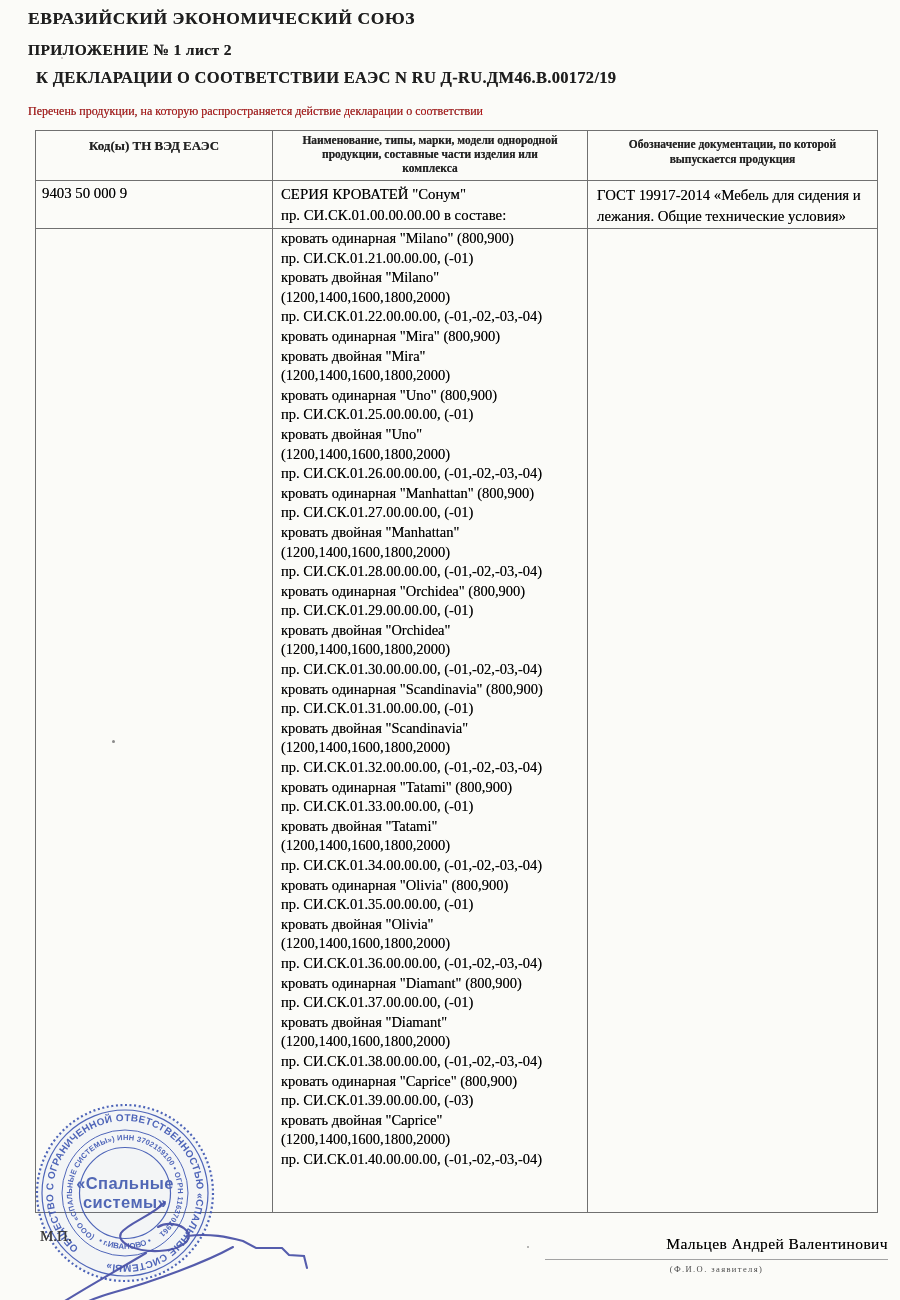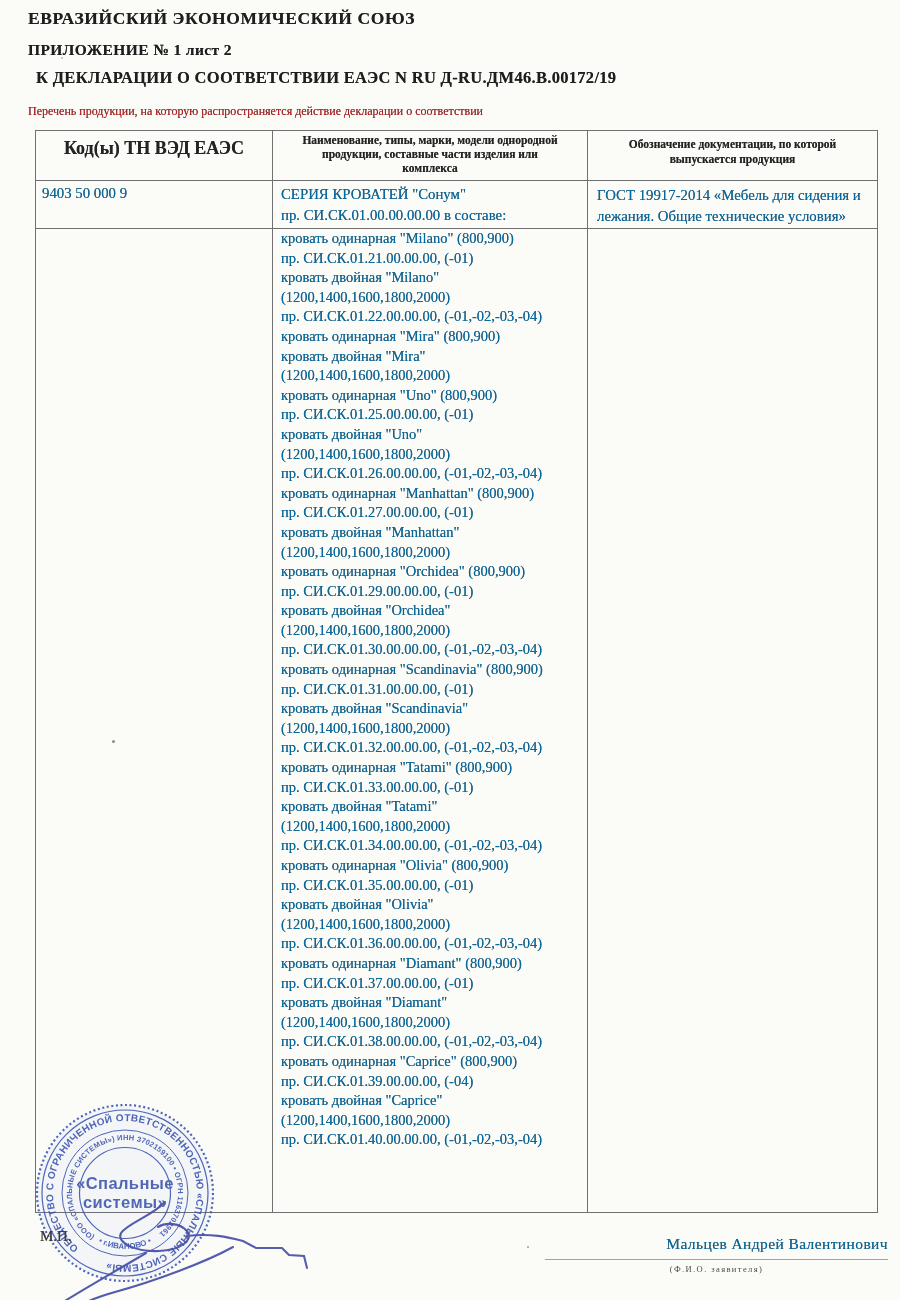--- a/index.html
+++ b/index.html
@@ -1,33 +1,33 @@
 <!DOCTYPE html>
 <html><head>
 <meta charset="utf-8">
 <style>
   html,body{margin:0;padding:0;}
   body{width:900px;height:1300px;background:#e9e9e9;font-family:"Liberation Serif","DejaVu Serif",serif;}
   .page{position:absolute;left:0;top:0;width:900px;height:1300px;background:#fbfbf8;overflow:hidden;}
-  .t{color:#0369a1;text-shadow:0 0 .5px rgba(60,60,60,.75);}
+  .t{color:#000000;text-shadow:0 0 .5px rgba(60,60,60,.75);}
   .abs{position:absolute;}
   .ctr{width:900px;padding-left:28px;}
   .title1{top:8px;font-size:17.5px;font-weight:bold;letter-spacing:.6px;color:#1e1e1e;}
   .title2{top:41px;font-size:15.5px;font-weight:bold;letter-spacing:.4px;color:#1e1e1e;}
   .title3{top:68px;font-size:16.5px;font-weight:bold;letter-spacing:.3px;color:#1e1e1e;margin-left:8px;}
   .subtitle{top:104px;font-size:12px;color:#b91c1c;}
   
   .tbl-outline{left:35px;top:130px;width:841px;height:1081px;border:1px solid #707070;}
   .vline{width:1px;background:#707070;top:130px;height:1082px;}
   .v1{left:272px;} .v2{left:587px;}
   .hline{left:35px;width:842px;height:1px;background:#707070;}
   .h1{top:180px;} .h2{top:228px;}
   
   .thc{font-weight:bold;color:#232323;text-align:center;}
-  .th1{left:36px;top:138px;width:236px;font-size:18px;}
+  .th1{left:36px;top:138px;width:236px;font-size:13px;}
   .th2{left:273px;top:134px;width:314px;font-size:11.5px;line-height:13.8px;}
   .th3{left:588px;top:137px;width:289px;font-size:11.5px;line-height:15px;}
   
   .r1c1{left:42px;top:185px;font-size:14.8px;}
   .r1c2{left:281px;top:184px;font-size:14.8px;line-height:20.8px;}
   .r1c3{left:597px;top:185px;font-size:14.8px;line-height:20.5px;}
   .nowrap div{white-space:nowrap;}
   
   .plist{left:281px;top:229px;font-size:14.5px;line-height:19.6px;}
   .plist div{white-space:nowrap;}
@@ -94,20 +94,21 @@
       <div>(1200,1400,1600,1800,2000)</div>
       <div>кровать одинарная "Uno" (800,900)</div>
       <div>пр. СИ.СК.01.25.00.00.00, (-01)</div>
       <div>кровать двойная "Uno"</div>
       <div>(1200,1400,1600,1800,2000)</div>
       <div>пр. СИ.СК.01.26.00.00.00, (-01,-02,-03,-04)</div>
       <div>кровать одинарная "Manhattan" (800,900)</div>
       <div>пр. СИ.СК.01.27.00.00.00, (-01)</div>
       <div>кровать двойная "Manhattan"</div>
       <div>(1200,1400,1600,1800,2000)</div>
+      <div>пр. СИ.СК.01.28.00.00.00, (-01,-02,-03,-04)</div>
       <div>кровать одинарная "Orchidea" (800,900)</div>
       <div>пр. СИ.СК.01.29.00.00.00, (-01)</div>
       <div>кровать двойная "Orchidea"</div>
       <div>(1200,1400,1600,1800,2000)</div>
       <div>пр. СИ.СК.01.30.00.00.00, (-01,-02,-03,-04)</div>
       <div>кровать одинарная "Scandinavia" (800,900)</div>
       <div>пр. СИ.СК.01.31.00.00.00, (-01)</div>
       <div>кровать двойная "Scandinavia"</div>
       <div>(1200,1400,1600,1800,2000)</div>
       <div>пр. СИ.СК.01.32.00.00.00, (-01,-02,-03,-04)</div>
@@ -120,21 +121,21 @@
       <div>пр. СИ.СК.01.35.00.00.00, (-01)</div>
       <div>кровать двойная "Olivia"</div>
       <div>(1200,1400,1600,1800,2000)</div>
       <div>пр. СИ.СК.01.36.00.00.00, (-01,-02,-03,-04)</div>
       <div>кровать одинарная "Diamant" (800,900)</div>
       <div>пр. СИ.СК.01.37.00.00.00, (-01)</div>
       <div>кровать двойная "Diamant"</div>
       <div>(1200,1400,1600,1800,2000)</div>
       <div>пр. СИ.СК.01.38.00.00.00, (-01,-02,-03,-04)</div>
       <div>кровать одинарная "Caprice" (800,900)</div>
-      <div>пр. СИ.СК.01.39.00.00.00, (-04)</div>
+      <div>пр. СИ.СК.01.39.00.00.00, (-03)</div>
       <div>кровать двойная "Caprice"</div>
       <div>(1200,1400,1600,1800,2000)</div>
       <div>пр. СИ.СК.01.40.00.00.00, (-01,-02,-03,-04)</div>
     </div>
 
   <div class="abs speck sp1"></div>
   <div class="abs speck sp2"></div>
   <div class="abs speck sp3"></div>
 
   <div class="abs mp t">М.П.</div>

